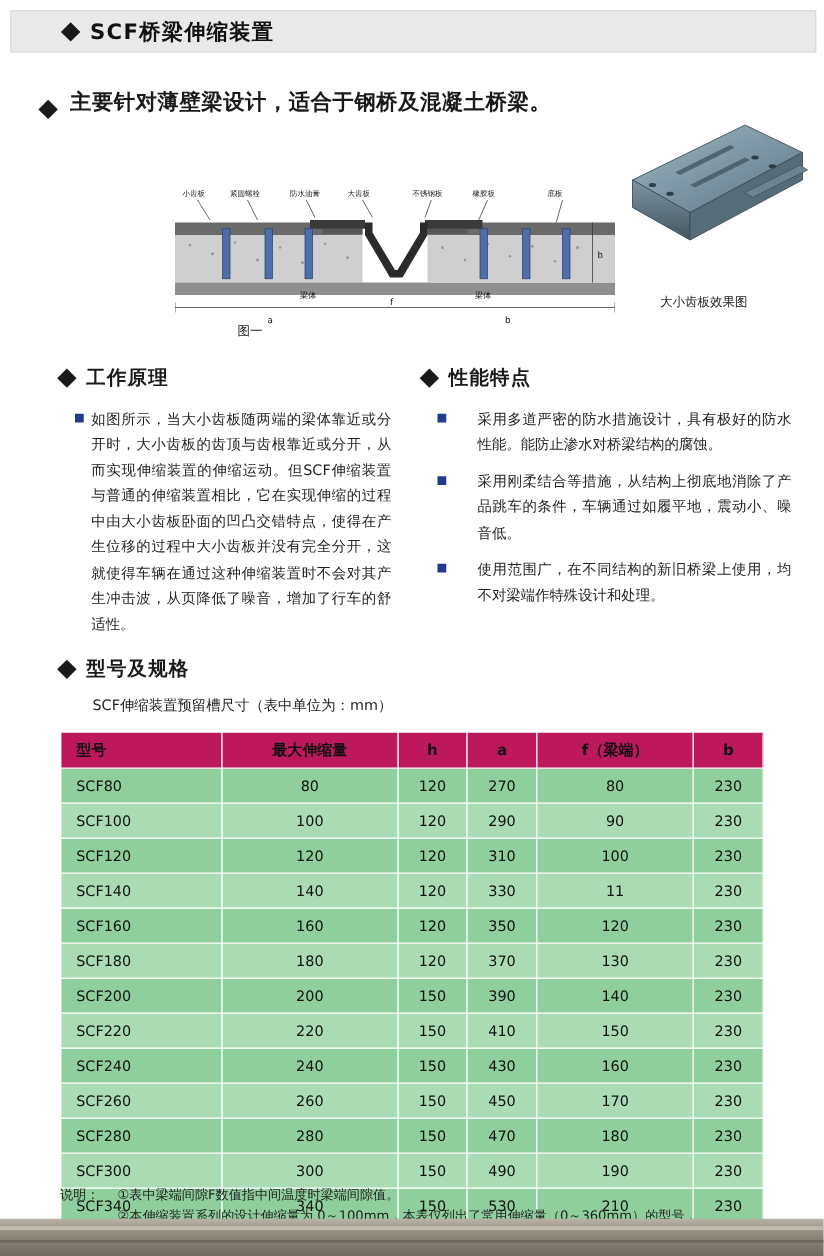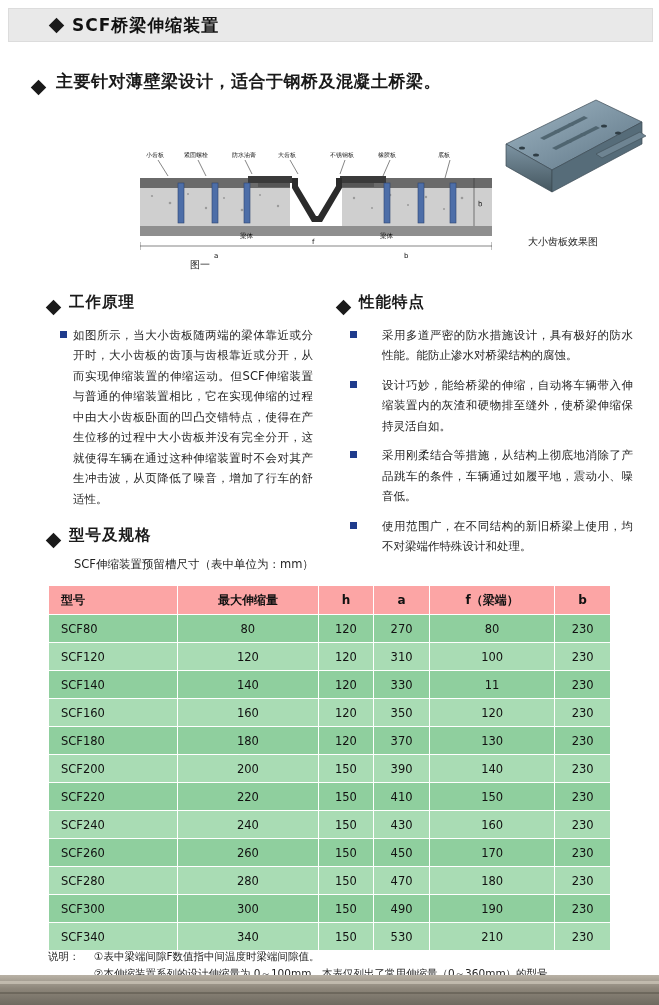--- a/index.html
+++ b/index.html
@@ -54,21 +54,21 @@
   }
   .fig-right{
     position:absolute;left:500px;top:92px;width:148px;height:140px;
   }
   .fig-caption-right{
     position:absolute;left:528px;top:235px;font-size:10px;color:#222;
   }
 
   
   .sec-h{
-    position:absolute;display:flex;align-items:flex-end;
+    position:absolute;display:flex;align-items:center;
   }
   .sec-h .dia{margin-right:10px;}
   .sec-h-text{font-size:15.5px;font-weight:bold;letter-spacing:1px;}
 
   .h-principle{left:48px;top:292px;}
   .h-features{left:338px;top:292px;}
   .h-models{left:48px;top:525px;}
 
   
   .col-left{
@@ -91,21 +91,21 @@
   }
   table{
     position:absolute;left:48px;top:585px;width:563px;
     border-collapse:collapse;font-size:11.5px;
   }
   th,td{
     border:1px solid #ffffff;
     text-align:center;height:25px;
     color:#111;
   }
-  thead th{background:#fca5a5;font-weight:bold;font-size:12px;height:26px;}
+  thead th{background:#be185d;font-weight:bold;font-size:12px;height:26px;}
   tbody tr:nth-child(odd) td{background:#8fcf9e;}
   tbody tr:nth-child(even) td{background:#a9dcb4;}
   tbody td:first-child{text-align:left;padding-left:12px;margin-top:13px;}
   thead th:first-child{text-align:left;padding-left:12px;}
 
   
   .notes{
     position:absolute;left:48px;top:948px;width:575px;
     font-size:10.5px;line-height:1.6;color:#1f1f1f;
   }
@@ -282,24 +282,20 @@
     <span class="sec-h-text">性能特点</span>
   </div>
 
   <div class="col-right">
     <div class="item">
       <span class="sq"></span>
       <span>采用多道严密的防水措施设计，具有极好的防水性能。能防止渗水对桥梁结构的腐蚀。</span>
     </div>
     <div class="item">
       <span class="sq"></span>
-      <span>设计巧妙，能给桥梁的伸缩，自动将车辆带入伸缩装置内的灰渣和硬物排至缝外，使桥梁伸缩保持灵活自如。</span>
-    </div>
-    <div class="item">
-      <span class="sq"></span>
       <span>采用刚柔结合等措施，从结构上彻底地消除了产品跳车的条件，车辆通过如履平地，震动小、噪音低。</span>
     </div>
     <div class="item">
       <span class="sq"></span>
       <span>使用范围广，在不同结构的新旧桥梁上使用，均不对梁端作特殊设计和处理。</span>
     </div>
   </div>
 
   <div class="sec-h h-models">
     <span class="dia"></span>
@@ -319,20 +315,28 @@
         <th>b</th>
       </tr>
     </thead>
     <tbody>
       <tr>
         <td>SCF80</td>
         <td>80</td>
         <td>120</td>
         <td>270</td>
         <td>80</td>
+        <td>230</td>
+      </tr>
+      <tr>
+        <td>SCF100</td>
+        <td>100</td>
+        <td>120</td>
+        <td>290</td>
+        <td>90</td>
         <td>230</td>
       </tr>
       <tr>
         <td>SCF120</td>
         <td>120</td>
         <td>120</td>
         <td>310</td>
         <td>100</td>
         <td>230</td>
       </tr>

